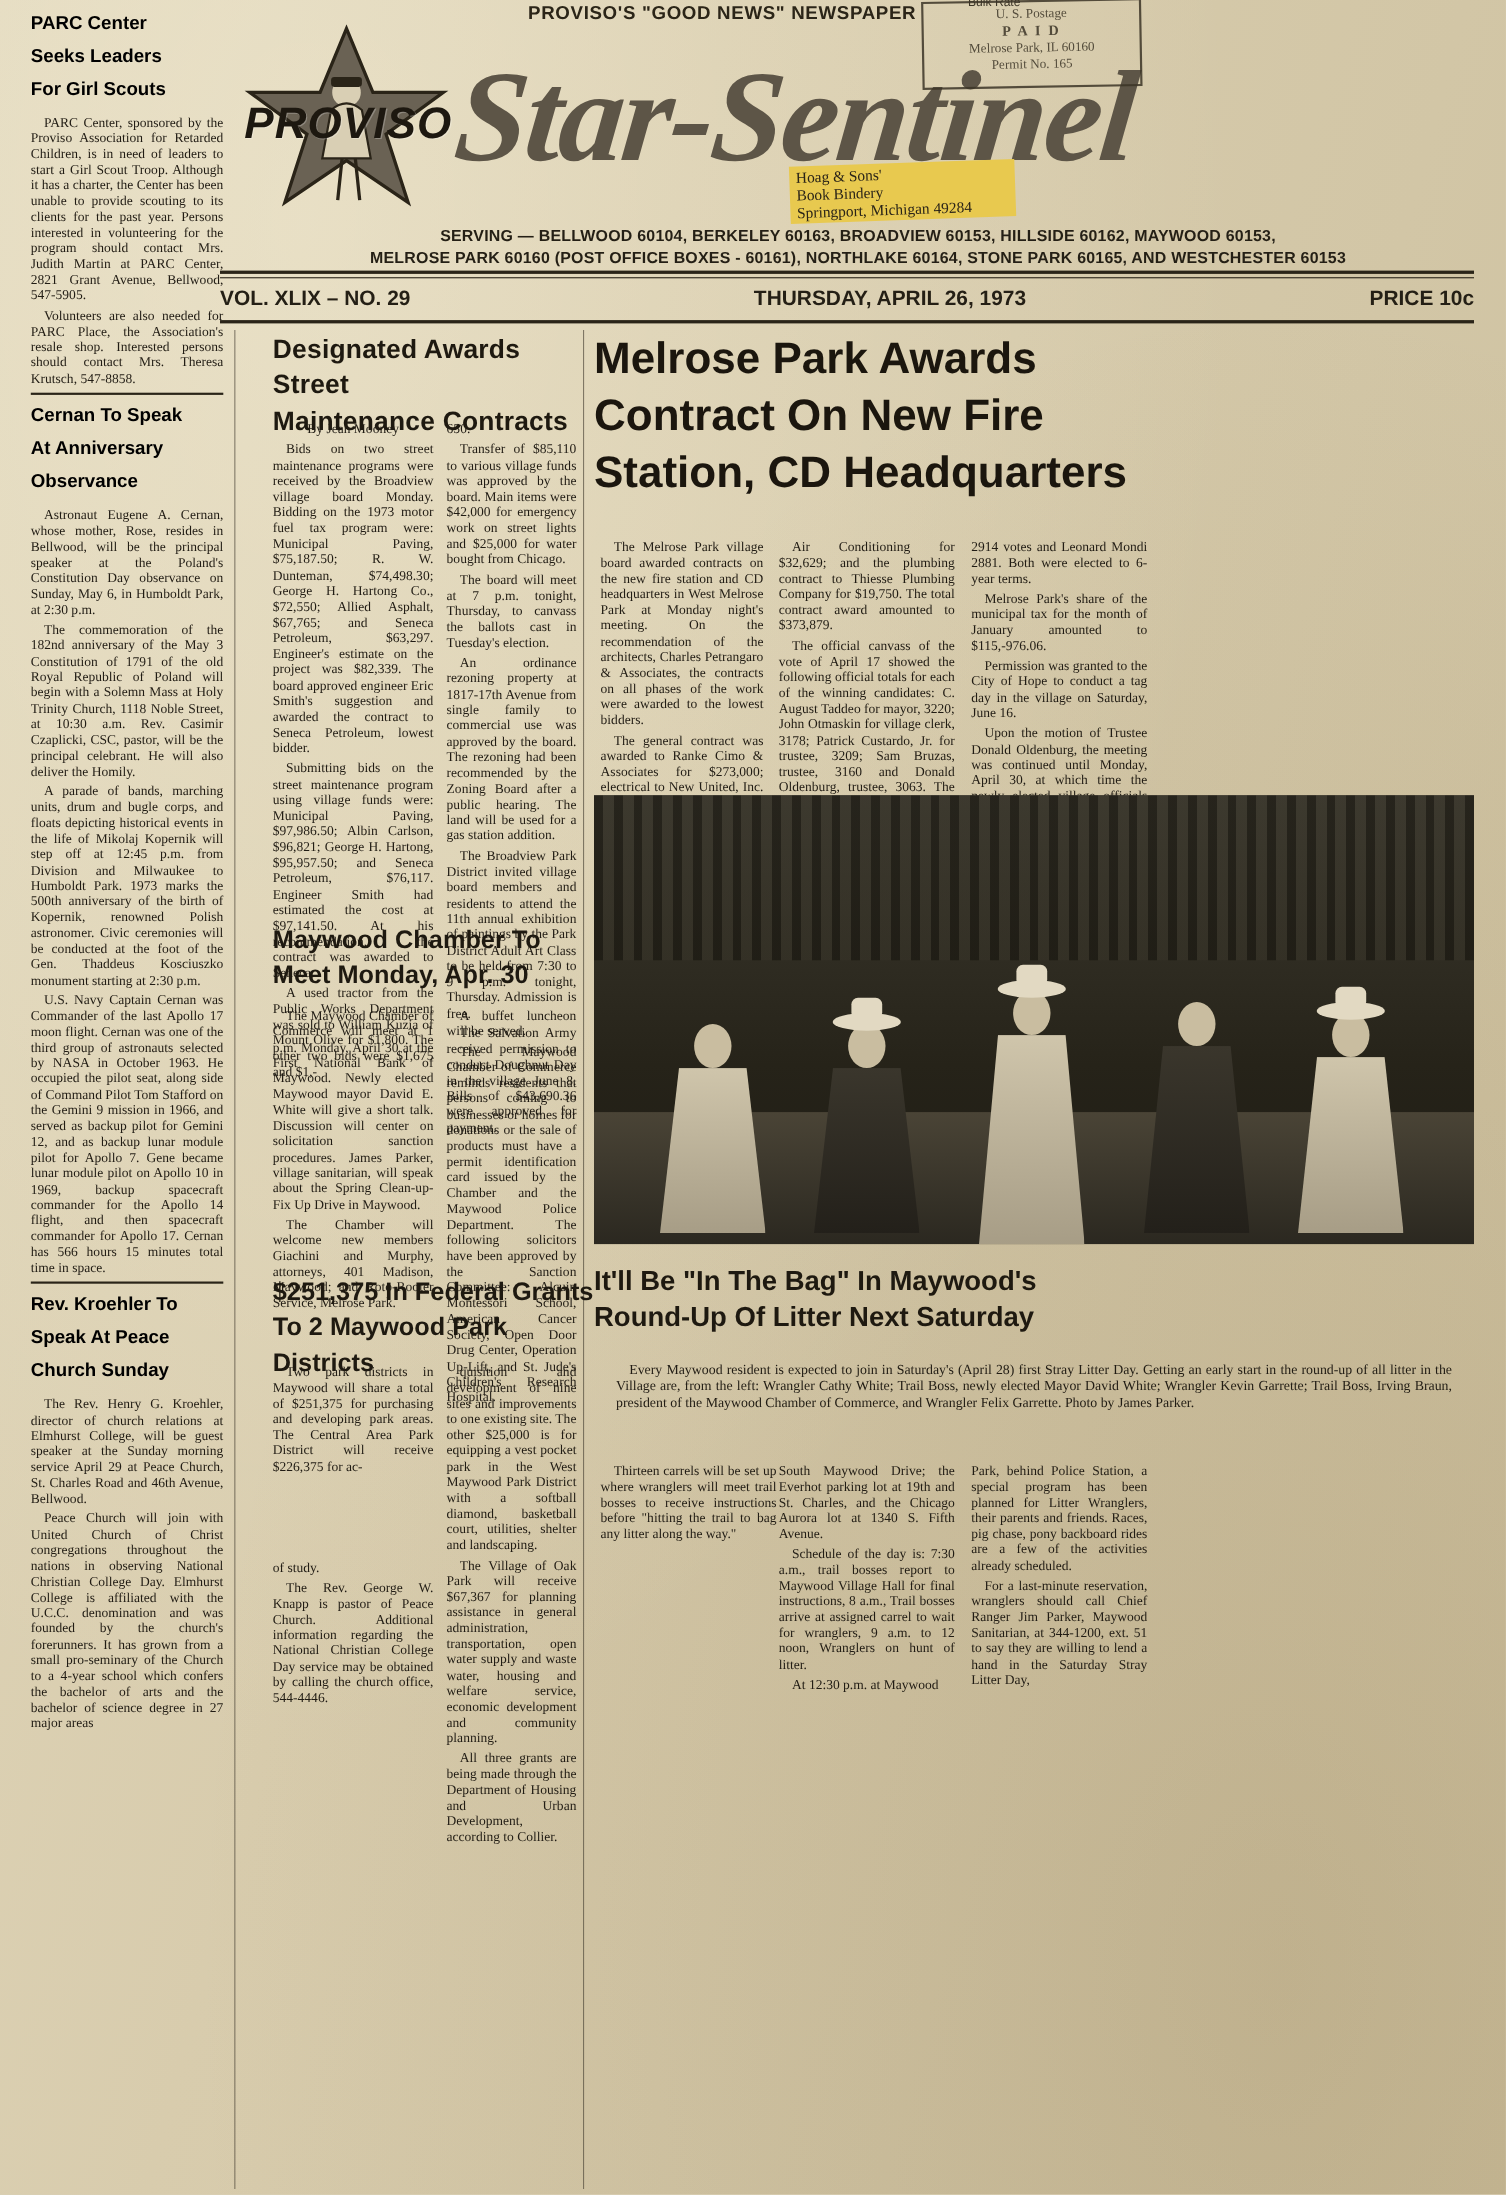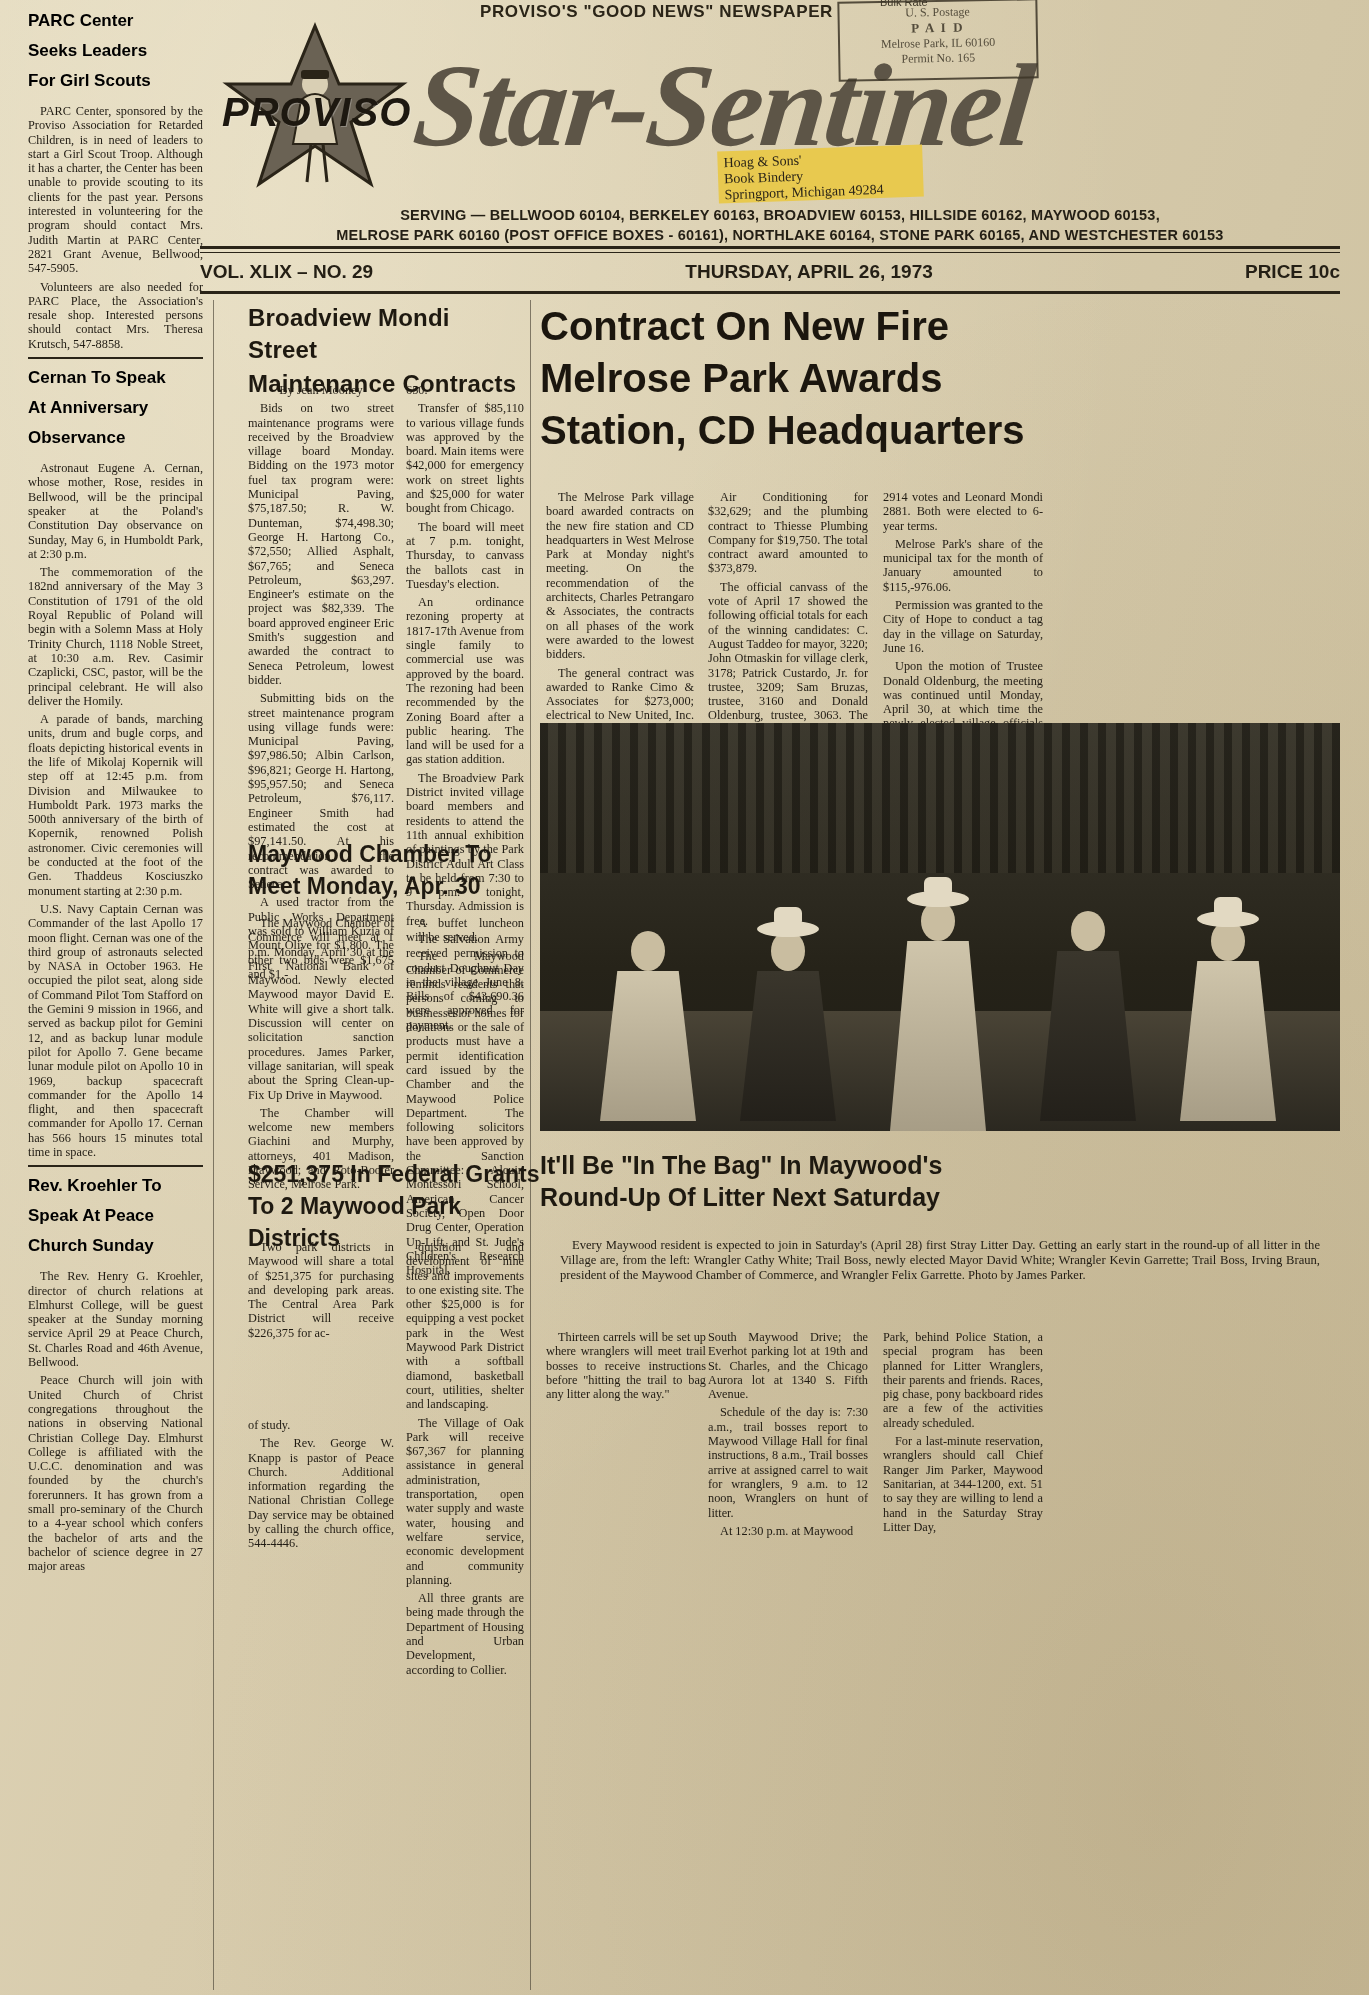--- a/index.html
+++ b/index.html
@@ -208,21 +208,21 @@
     <div class="rail-head">Church Sunday</div>
     <div style="height:8px"></div>
     <p>The Rev. Henry G. Kroehler, director of church relations at Elmhurst College, will be guest speaker at the Sunday morning service April 29 at Peace Church, St. Charles Road and 46th Avenue, Bellwood.</p>
     <p>Peace Church will join with United Church of Christ congregations throughout the nations in observing National Christian College Day. Elmhurst College is affiliated with the U.C.C. denomination and was founded by the church's forerunners. It has grown from a small pro-seminary of the Church to a 4-year school which confers the bachelor of arts and the bachelor of science degree in 27 major areas</p>
   </div>
 
   <div class="vrule" style="left:213px;top:300px;height:1690px"></div>
   <div class="vrule" style="left:530px;top:300px;height:1690px"></div>
 
   <div style="position:absolute;left:248px;top:302px;width:270px;">
-    <h2 class="sec">Broadview Mondi Street</h2>
+    <h2 class="sec">Designated Awards Street</h2>
     <h2 class="sec" style="margin-top:-6px">Maintenance Contracts</h2>
   </div>
 
   <div class="col" style="left:248px;top:383px;width:146px;">
     <p class="byline">By Jean Mooney</p>
     <p>Bids on two street maintenance programs were received by the Broadview village board Monday. Bidding on the 1973 motor fuel tax program were: Municipal Paving, $75,187.50; R. W. Dunteman, $74,498.30; George H. Hartong Co., $72,550; Allied Asphalt, $67,765; and Seneca Petroleum, $63,297. Engineer's estimate on the project was $82,339. The board approved engineer Eric Smith's suggestion and awarded the contract to Seneca Petroleum, lowest bidder.</p>
     <p>Submitting bids on the street maintenance program using village funds were: Municipal Paving, $97,986.50; Albin Carlson, $96,821; George H. Hartong, $95,957.50; and Seneca Petroleum, $76,117. Engineer Smith had estimated the cost at $97,141.50. At his recommendation, the contract was awarded to Seneca.</p>
     <p>A used tractor from the Public Works Department was sold to William Kuzia of Mount Olive for $1,800. The other two bids were $1,675 and $1,-</p>
   </div>
   <div class="col" style="left:406px;top:383px;width:118px;">
@@ -258,22 +258,22 @@
     <p class="noind">of study.</p>
     <p>The Rev. George W. Knapp is pastor of Peace Church. Additional information regarding the National Christian College Day service may be obtained by calling the church office, 544-4446.</p>
   </div>
   <div class="col" style="left:406px;top:1240px;width:118px;">
     <p>quisition and development of nine sites and improvements to one existing site. The other $25,000 is for equipping a vest pocket park in the West Maywood Park District with a softball diamond, basketball court, utilities, shelter and landscaping.</p>
     <p>The Village of Oak Park will receive $67,367 for planning assistance in general administration, transportation, open water supply and waste water, housing and welfare service, economic development and community planning.</p>
     <p>All three grants are being made through the Department of Housing and Urban Development, according to Collier.</p>
   </div>
 
   <div style="position:absolute;left:540px;top:300px;width:800px;">
+    <h1 class="big">Melrose Park Awards</h1>
     <h1 class="big">Contract On New Fire</h1>
-    <h1 class="big">Melrose Park Awards</h1>
     <h1 class="big">Station, CD Headquarters</h1>
   </div>
 
   <div class="col" style="left:546px;top:490px;width:148px;">
     <p>The Melrose Park village board awarded contracts on the new fire station and CD headquarters in West Melrose Park at Monday night's meeting. On the recommendation of the architects, Charles Petrangaro &amp; Associates, the contracts on all phases of the work were awarded to the lowest bidders.</p>
     <p>The general contract was awarded to Ranke Cimo &amp; Associates for $273,000; electrical to New United, Inc. for $48,500; heating and air conditioning to Belco Heating &amp;</p>
   </div>
   <div class="col" style="left:708px;top:490px;width:160px;">
     <p>Air Conditioning for $32,629; and the plumbing contract to Thiesse Plumbing Company for $19,750. The total contract award amounted to $373,879.</p>
     <p>The official canvass of the vote of April 17 showed the following official totals for each of the winning candidates: C. August Taddeo for mayor, 3220; John Otmaskin for village clerk, 3178; Patrick Custardo, Jr. for trustee, 3209; Sam Bruzas, trustee, 3160 and Donald Oldenburg, trustee, 3063. The library trustee results gave Beverly Williamson</p>

